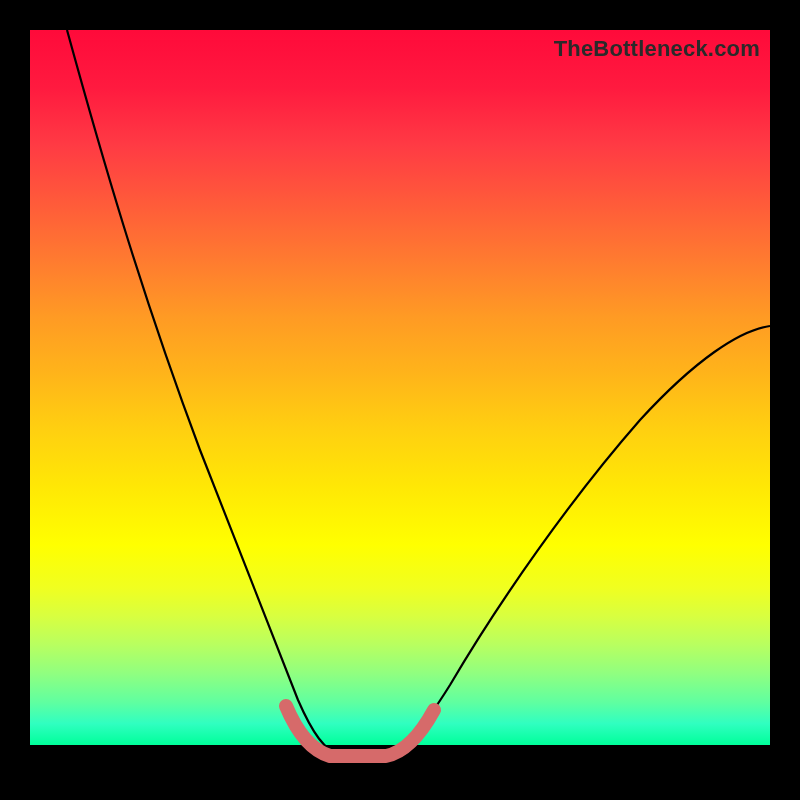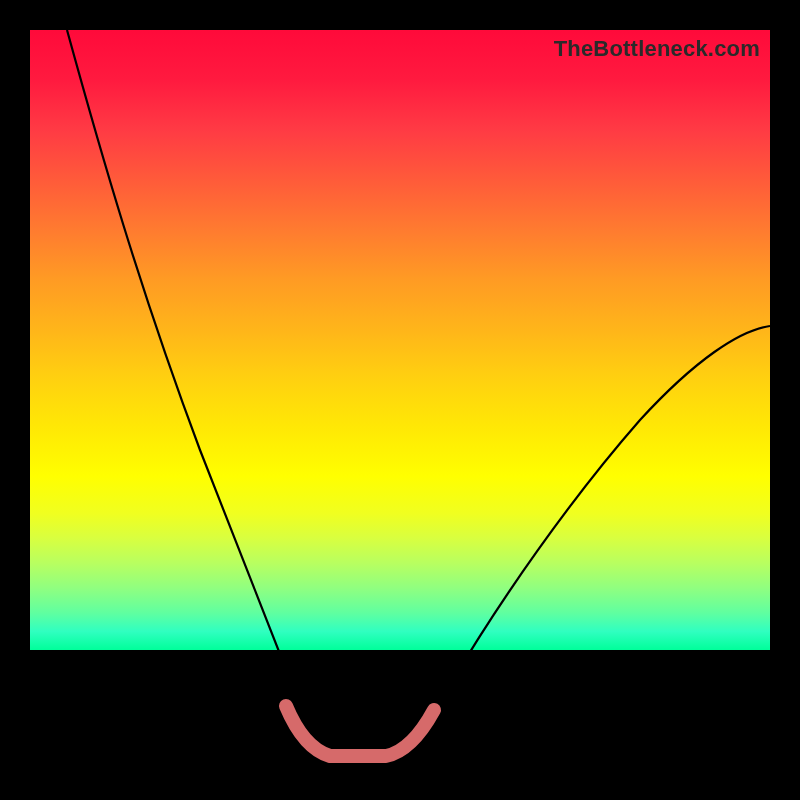--- a/index.html
+++ b/index.html
@@ -15,21 +15,21 @@
     position: absolute;
     left: 0; top: 0;
     width: 800px; height: 800px;
     background: #000;
   }
   .plot {
     position: absolute;
     left: 30px;
     top: 30px;
     width: 740px;
-    height: 620px;
+    height: 715px;
     background: linear-gradient(to bottom,
       #ff0a3a 0%,
       #ff1a3f 8%,
       #ff3a44 16%,
       #ff5a3a 24%,
       #ff7a30 32%,
       #ff9a24 40%,
       #ffb41a 48%,
       #ffd010 56%,
       #ffe805 64%,

